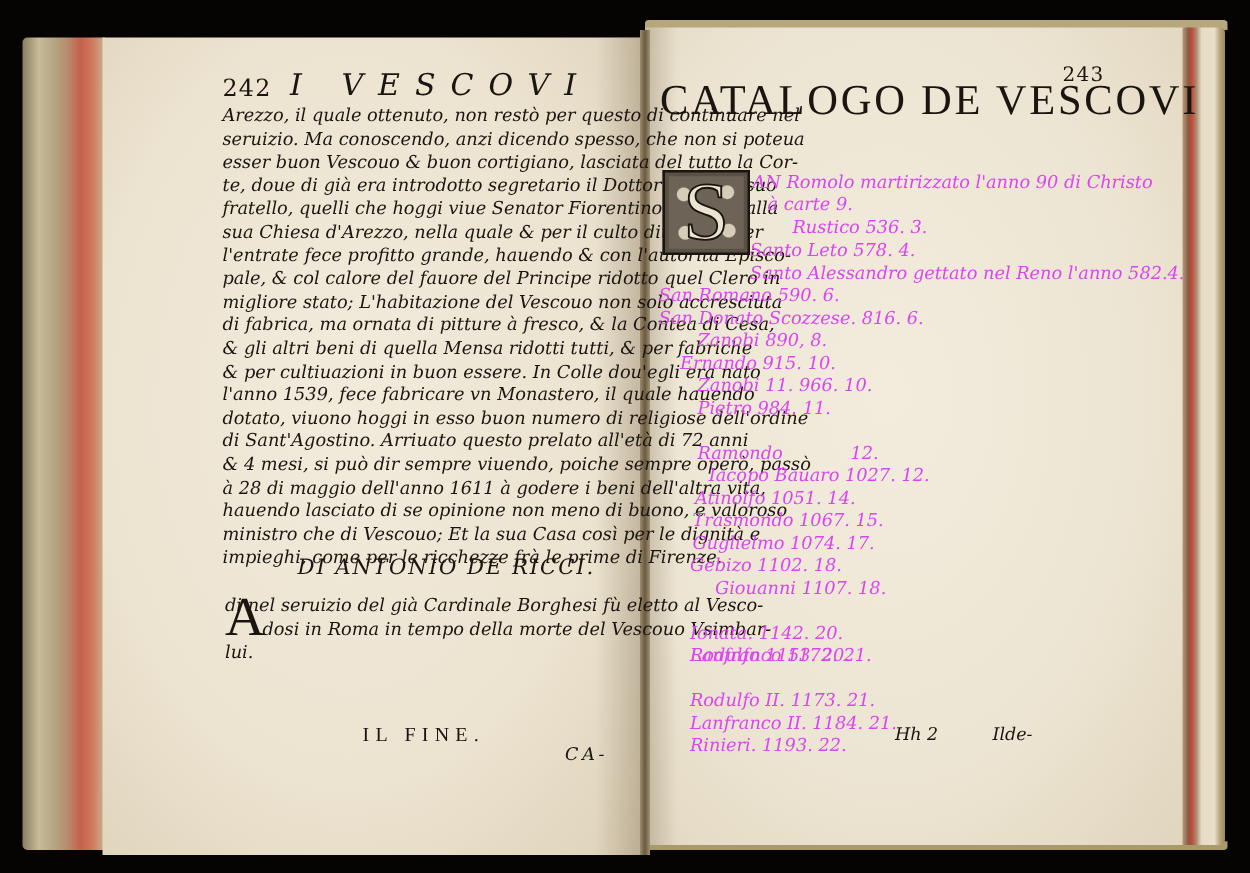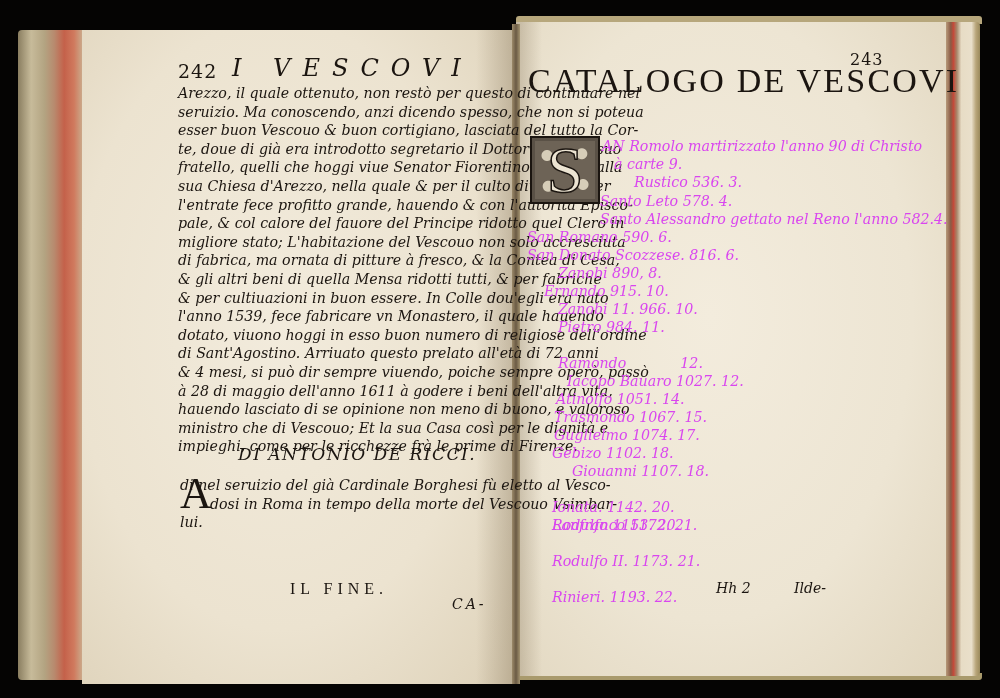--- a/index.html
+++ b/index.html
@@ -170,17 +170,18 @@
   <div class="cat-line" style="left:567px; top:372px;">Iacopo Bauaro 1027. 12.</div>
   <div class="cat-line" style="left:556px; top:390px;">Atinolfo 1051. 14.</div>
   <div class="cat-line" style="left:554px; top:408px;">Trasmondo 1067. 15.</div>
   <div class="cat-line" style="left:554px; top:426px;">Guglielmo 1074. 17.</div>
   <div class="cat-line" style="left:552px; top:444px;">Gebizo 1102. 18.</div>
   <div class="cat-line" style="left:556px; top:462px;margin-left:16px;">Giouanni 1107. 18.</div>
   <div class="cat-line" style="left:552px; top:498px;">Ionata. 1142. 20.</div>
   <div class="cat-line" style="left:552px; top:516px;">Rodulfo 1153. 20.</div>
   <div class="cat-line" style="left:552px; top:516px;">Lanfranco 1172. 21.</div>
   <div class="cat-line" style="left:552px; top:552px;">Rodulfo II. 1173. 21.</div>
+  <div class="cat-line" style="left:552px; top:570px;">Lanfranco II. 1184. 21.</div>
   <div class="cat-line" style="left:552px; top:588px;">Rinieri. 1193. 22.</div>
 
   <div class="text signature" style="left:716px; top:580px;">Hh 2</div>
   <div class="text catchword" style="left:794px; top:580px; letter-spacing:0;">Ilde-</div>
 </div>
 
 </body></html>

